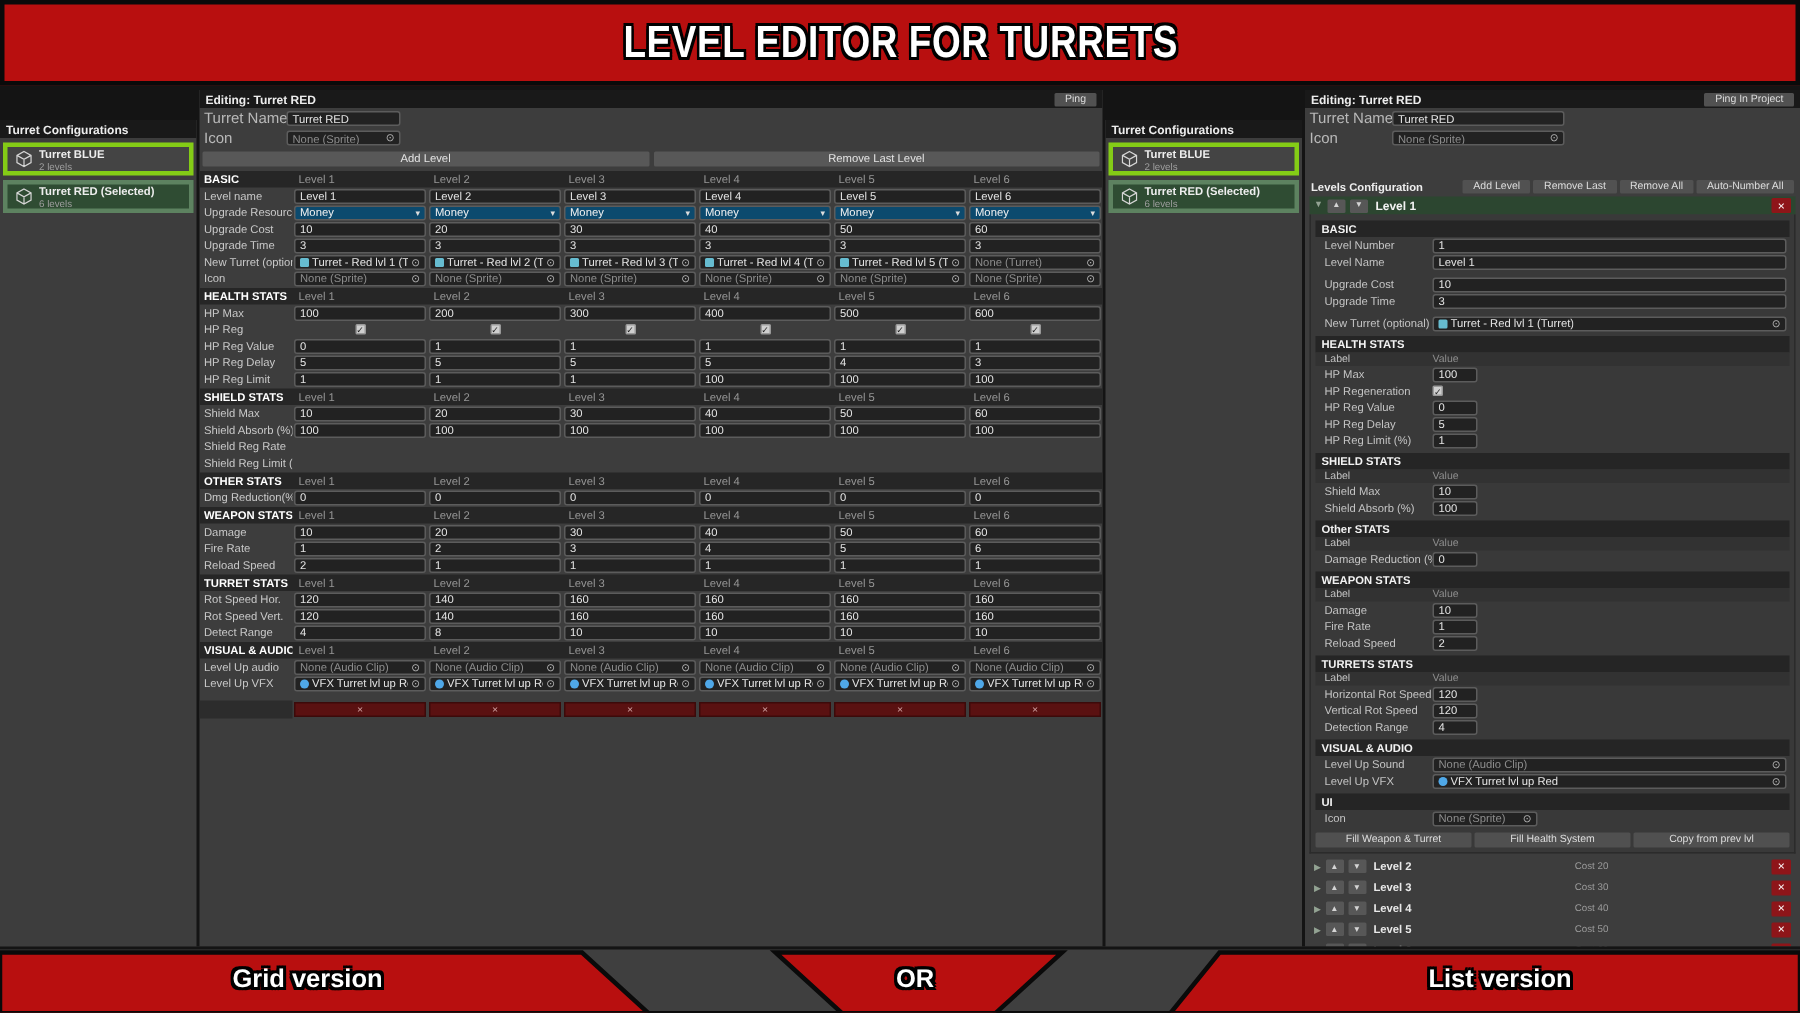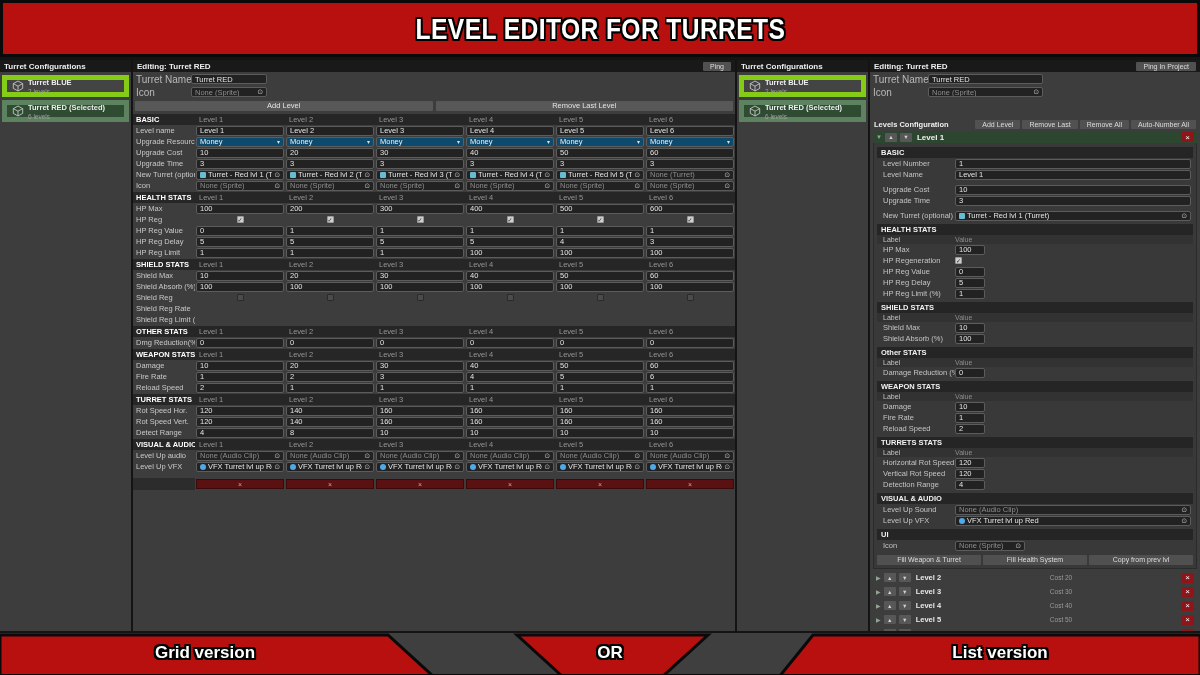--- a/index.html
+++ b/index.html
@@ -10,30 +10,30 @@
   
   .banner{position:absolute;top:0;left:0;width:1200px;height:57px;background:#b80f0f;
           border:3px solid #0a0a0a;display:flex;align-items:center;justify-content:center;}
   .banner-title{color:#fff;font-size:30px;font-weight:800;letter-spacing:.5px;transform:scaleX(.82);
           text-shadow:2px 0 #000,-2px 0 #000,0 2px #000,0 -2px #000,2px 2px #000,-2px -2px #000,2px -2px #000,-2px 2px #000;}
 
   
   .main{position:absolute;top:57px;left:0;width:1200px;bottom:44px;display:flex;gap:2px;
         background:#141414;padding-top:3px;}
   .panel{background:#3d3d3d;overflow:hidden;height:100%;}
-  .cfg{width:131px;flex:none;}
+  .cfg{width:131px;flex:none;margin-top:20px;}
   .grid-ed{width:602px;flex:none;}
   .list-ed{flex:1;}
 
   .bar{height:12px;background:#191919;display:flex;align-items:center;justify-content:space-between;padding:0 4px;}
   .bar-title{color:#ededed;font-size:8px;font-weight:bold;white-space:nowrap;}
   .mini-btn{background:#515151;color:#ddd;font-size:7px;line-height:9px;height:9px;padding:0 7px;border-radius:1px;white-space:nowrap;cursor:default;}
 
   
-  .cfg-item{margin:3px 2px;background:#444;border:5px solid #84cc16;height:22px;display:flex;align-items:center;gap:4px;padding:0 4px;}
+  .cfg-item{margin:3px 2px;background:#444;border:3px solid #84cc16;height:22px;display:flex;align-items:center;gap:4px;padding:0 4px;}
   .cfg-item.sel{background:#2f4c33;border-color:#5d8260;}
   .cube-wrap{width:13px;height:13px;flex:none;display:flex;align-items:center;justify-content:center;}
   .cfg-name{font-size:7.5px;font-weight:bold;color:#eee;white-space:nowrap;}
   .cfg-sub{font-size:6.5px;color:#9f9f9f;margin-top:1px;}
 
   
   .f-row{display:flex;align-items:center;height:12px;padding:0 3px;margin-top:1px;}
   .f-label{width:55px;flex:none;font-size:10px;color:#b9b9b9;white-space:nowrap;}
   .field{background:#222;border:1px solid #5c5c5c;border-radius:2px;height:10px;font-size:7.5px;
          color:#e4e4e4;padding:0 3px;display:flex;align-items:center;white-space:nowrap;overflow:hidden;}
@@ -497,41 +497,20 @@
               <div class="field grow">100</div>
             </div>
             <div class="g-cell">
               <div class="field grow">100</div>
             </div>
             <div class="g-cell">
               <div class="field grow">100</div>
             </div>
           </div>
           <div class="g-row">
-            <div class="g-label">Shield Reg</div>
-            <div class="g-cell center">
-              <span class="cb"></span>
-            </div>
-            <div class="g-cell center">
-              <span class="cb"></span>
-            </div>
-            <div class="g-cell center">
-              <span class="cb"></span>
-            </div>
-            <div class="g-cell center">
-              <span class="cb"></span>
-            </div>
-            <div class="g-cell center">
-              <span class="cb"></span>
-            </div>
-            <div class="g-cell center">
-              <span class="cb"></span>
-            </div>
-          </div>
-          <div class="g-row">
             <div class="g-label">Shield Reg Rate</div>
             <div class="g-cell"></div>
             <div class="g-cell"></div>
             <div class="g-cell"></div>
             <div class="g-cell"></div>
             <div class="g-cell"></div>
             <div class="g-cell"></div>
           </div>
           <div class="g-row">
             <div class="g-label">Shield Reg Limit (%)</div>

